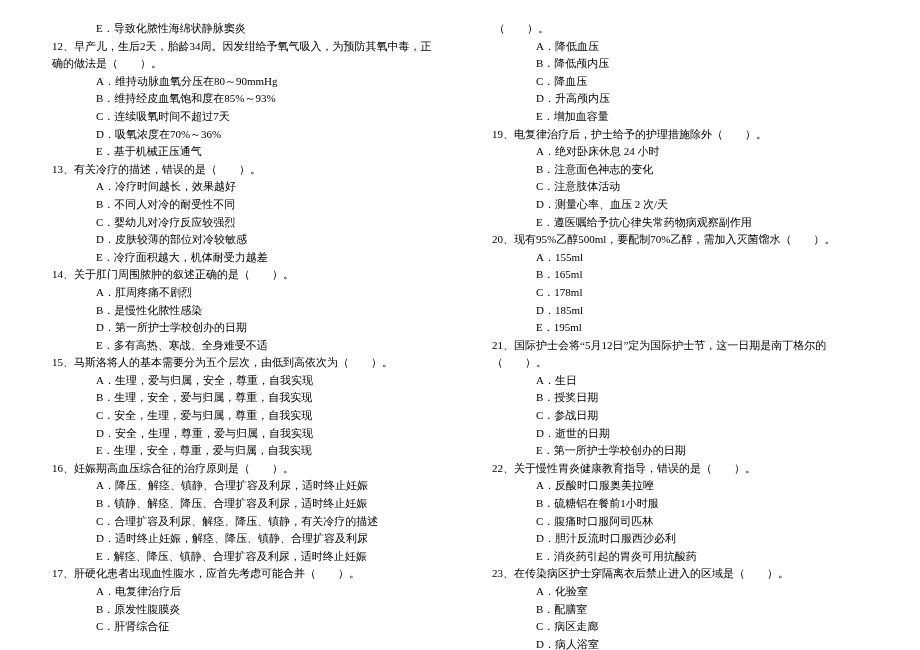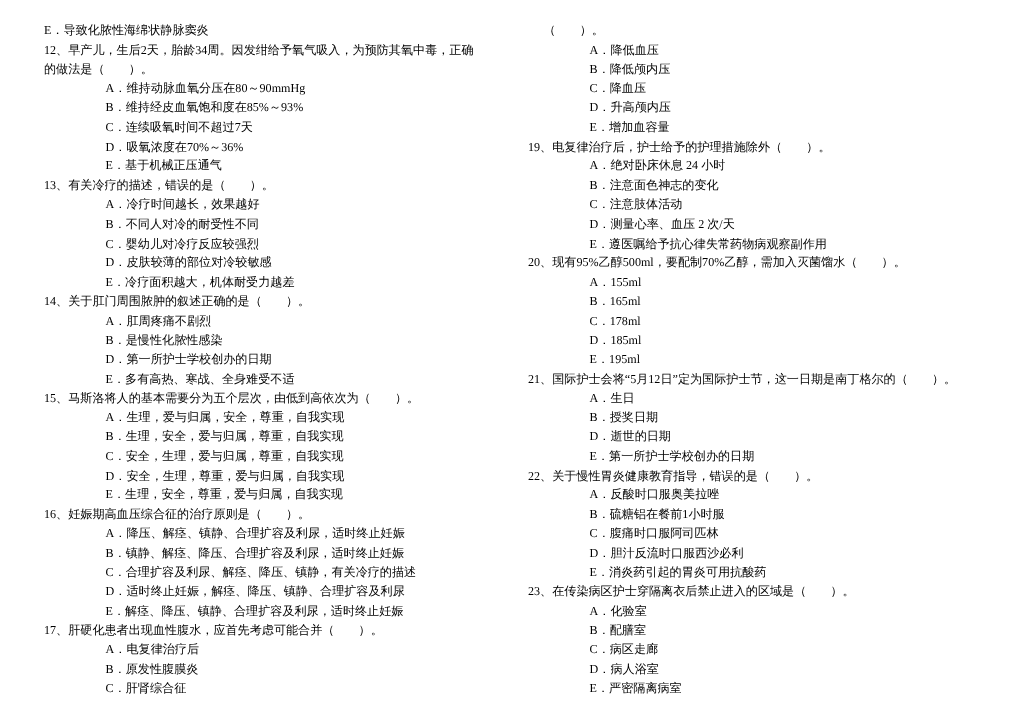--- a/index.html
+++ b/index.html
@@ -15,23 +15,24 @@
     box-sizing: border-box;
   }
   .page {
     display: flex;
     gap: 40px;
   }
   .col {
     flex: 1;
   }
   .option-e {
+    margin-left: 56px;
   }
   .q {
-    margin-left: 0;
+    margin-left: 12px;
   }
   .options {
     margin-left: 56px;
   }
   .opt {
     display: block;
   }
   .cont {
     margin-left: 14px;
   }
@@ -140,20 +141,21 @@
       <span class="opt">D．185ml</span>
       <span class="opt">E．195ml</span>
     </div>
 
     <div class="q">
       <span>21、</span><span>国际护士会将“5月12日”定为国际护士节，这一日期是南丁格尔的（　　）。</span>
     </div>
     <div class="options">
       <span class="opt">A．生日</span>
       <span class="opt">B．授奖日期</span>
+      <span class="opt">C．参战日期</span>
       <span class="opt">D．逝世的日期</span>
       <span class="opt">E．第一所护士学校创办的日期</span>
     </div>
 
     <div class="q">
       <span>22、</span><span>关于慢性胃炎健康教育指导，错误的是（　　）。</span>
     </div>
     <div class="options">
       <span class="opt">A．反酸时口服奥美拉唑</span>
       <span class="opt">B．硫糖铝在餐前1小时服</span>

